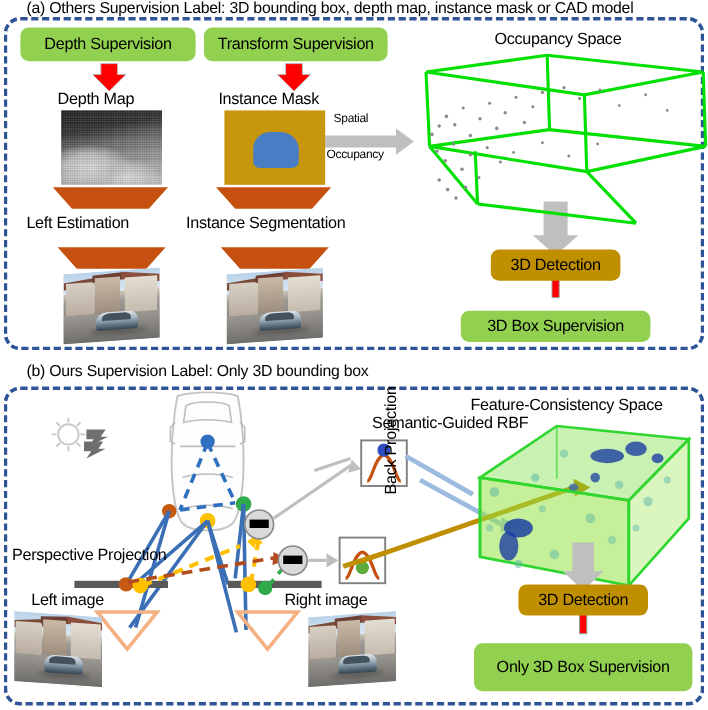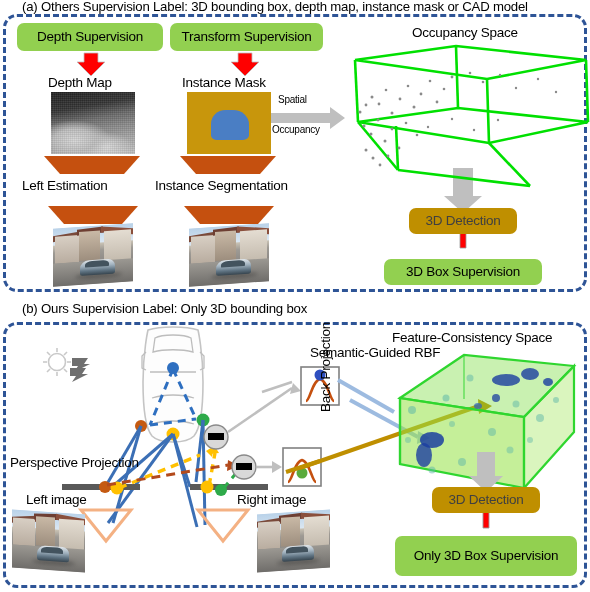--- a/index.html
+++ b/index.html
@@ -15,21 +15,21 @@
            white-space:nowrap;color:#000;}
   #caption-a{left:22px;top:-1px;}
   #caption-b{left:22px;top:301px;}
 
   
   .chip{position:absolute;box-sizing:border-box;border-radius:7px;
         display:flex;align-items:center;justify-content:center;
         font-size:13.5px;letter-spacing:-0.25px;white-space:nowrap;
         text-align:center;line-height:1.05;}
   .chip.green{background:#92d050;color:#000000;}
-  .chip.gold{background:#bf8f00;color:#404040;}
+  .chip.gold{background:#bf8f00;color:#000000;}
 
   
   .txt{position:absolute;white-space:nowrap;font-size:13.5px;
        letter-spacing:-0.25px;color:#000;}
   .txt.sm{font-size:10px;}
   
   .ovl{position:absolute;left:0;top:0;width:590px;height:592px;
        pointer-events:none;}
 
   

